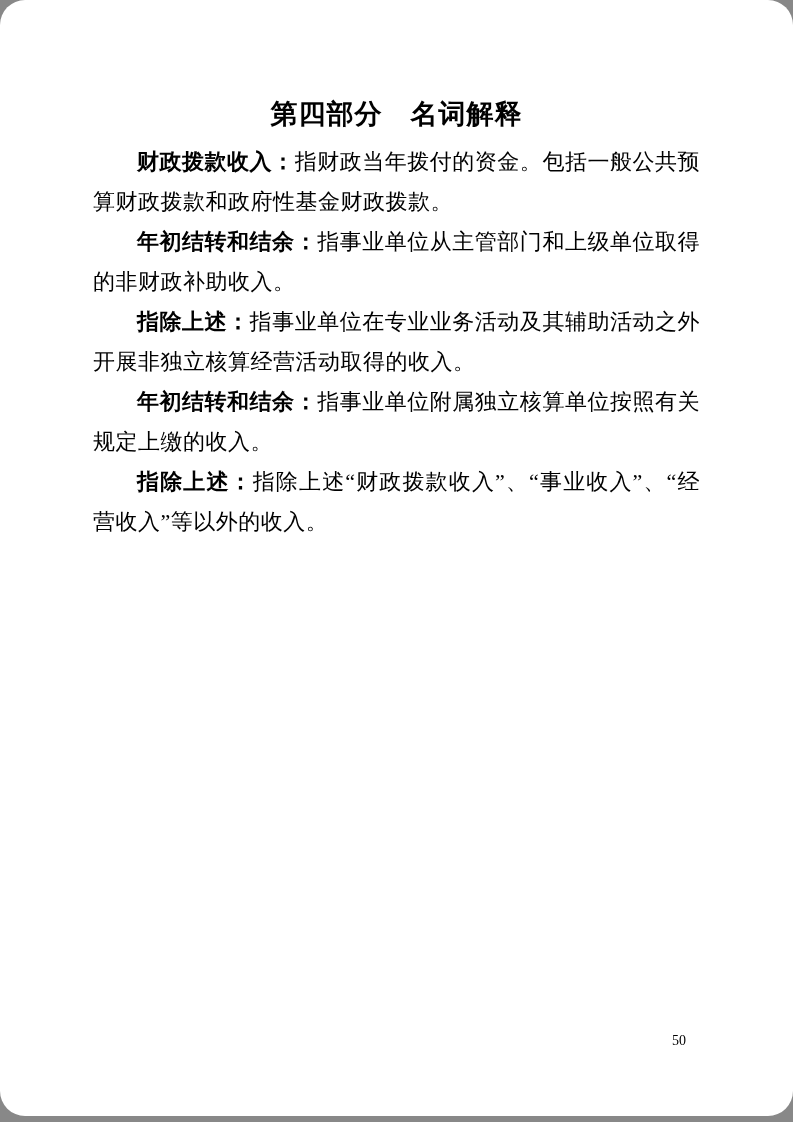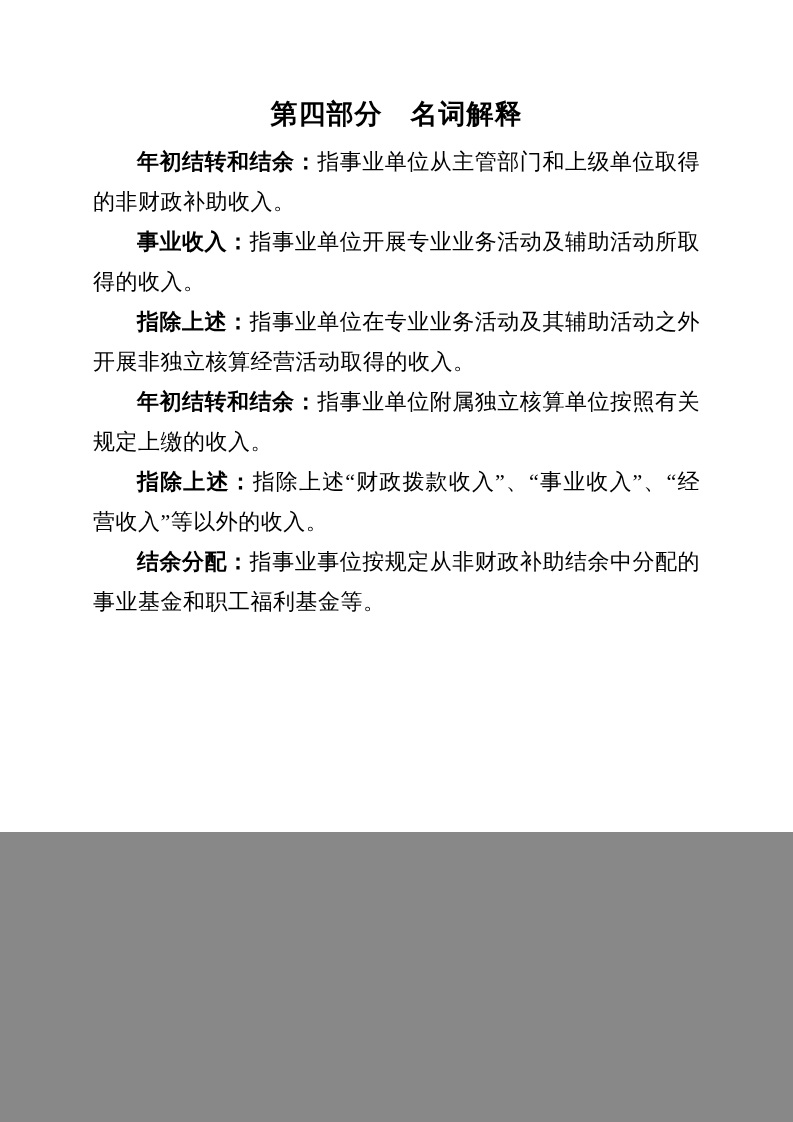--- a/index.html
+++ b/index.html
@@ -3,26 +3,27 @@
 <meta charset="utf-8">
 <style>
   html, body {
     margin: 0;
     padding: 0;
     background: #888;
   }
   .page {
     position: relative;
     width: 793px;
-    height: 832px;
+    height: 1116px;
     margin: 0 auto;
     background: #ffffff;
     color: #000000;
     font-family: "Liberation Serif", "DejaVu Serif", serif;
     overflow: hidden;
+    border-radius: 25px;
   }
   .content {
     position: absolute;
     left: 93px;
     top: 94px;
     width: 607px;
   }
   .doc-title {
     margin: 0 0 8px 0;
     text-align: center;
@@ -54,31 +55,30 @@
   }
 </style>
 </head>
 <body>
 
 <div class="page">
   <div class="content">
 
     <h1 class="doc-title">第四部分　名词解释</h1>
 
+    <p class="para"><span class="term">财政拨款收入：</span><span>指财政当年拨付的资金。包括一般公共预算财政拨款和政府性基金财政拨款。</span></p>
 
     <p class="para"><span class="term">年初结转和结余：</span><span>指事业单位从主管部门和上级单位取得的非财政补助收入。</span></p>
 
-    <p class="para"><span class="term">事业收入：</span><span>指事业单位开展专业业务活动及辅助活动所取得的收入。</span></p>
 
     <p class="para"><span class="term">指除上述：</span><span>指事业单位在专业业务活动及其辅助活动之外开展非独立核算经营活动取得的收入。</span></p>
 
     <p class="para"><span class="term">年初结转和结余：</span><span>指事业单位附属独立核算单位按照有关规定上缴的收入。</span></p>
 
     <p class="para"><span class="term">指除上述：</span><span>指除上述“财政拨款收入”、“事业收入”、“经营收入”等以外的收入。</span></p>
 
 
 
-    <p class="para"><span class="term">结余分配：</span><span>指事业事位按规定从非财政补助结余中分配的事业基金和职工福利基金等。</span></p>
 
   </div>
 
   <div class="page-number">50</div>
 </div>
 
 </body></html>

